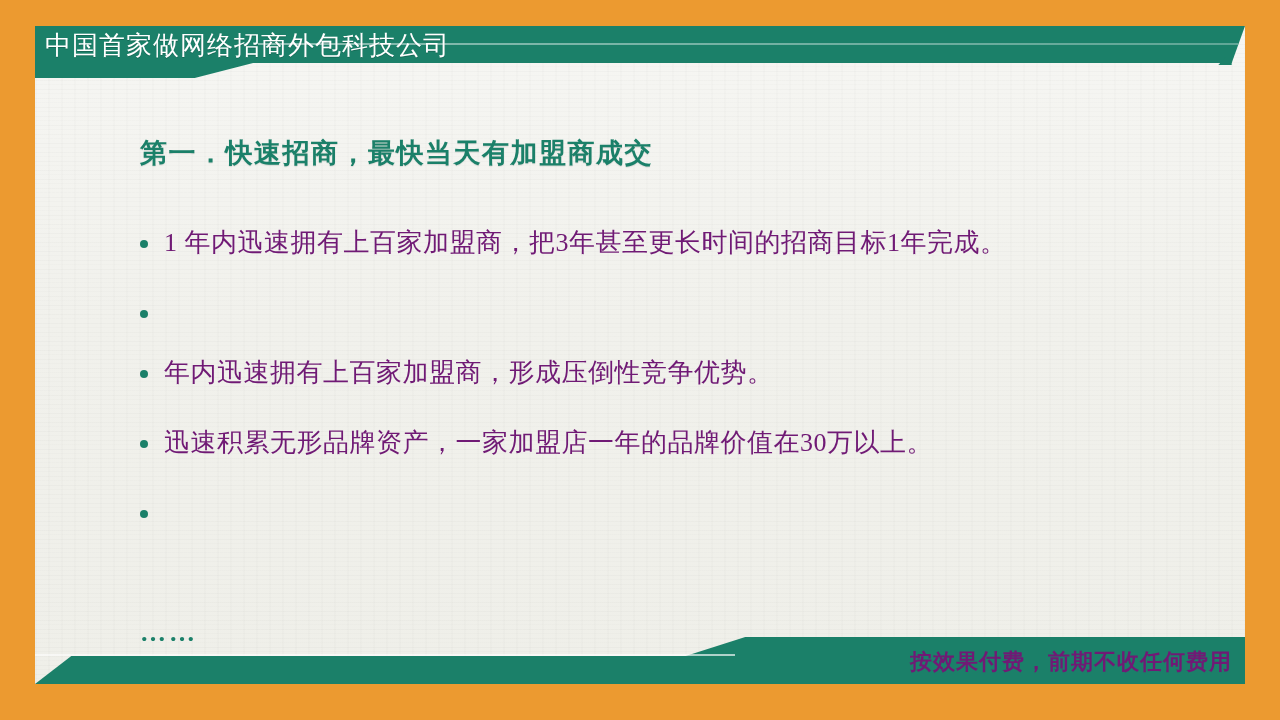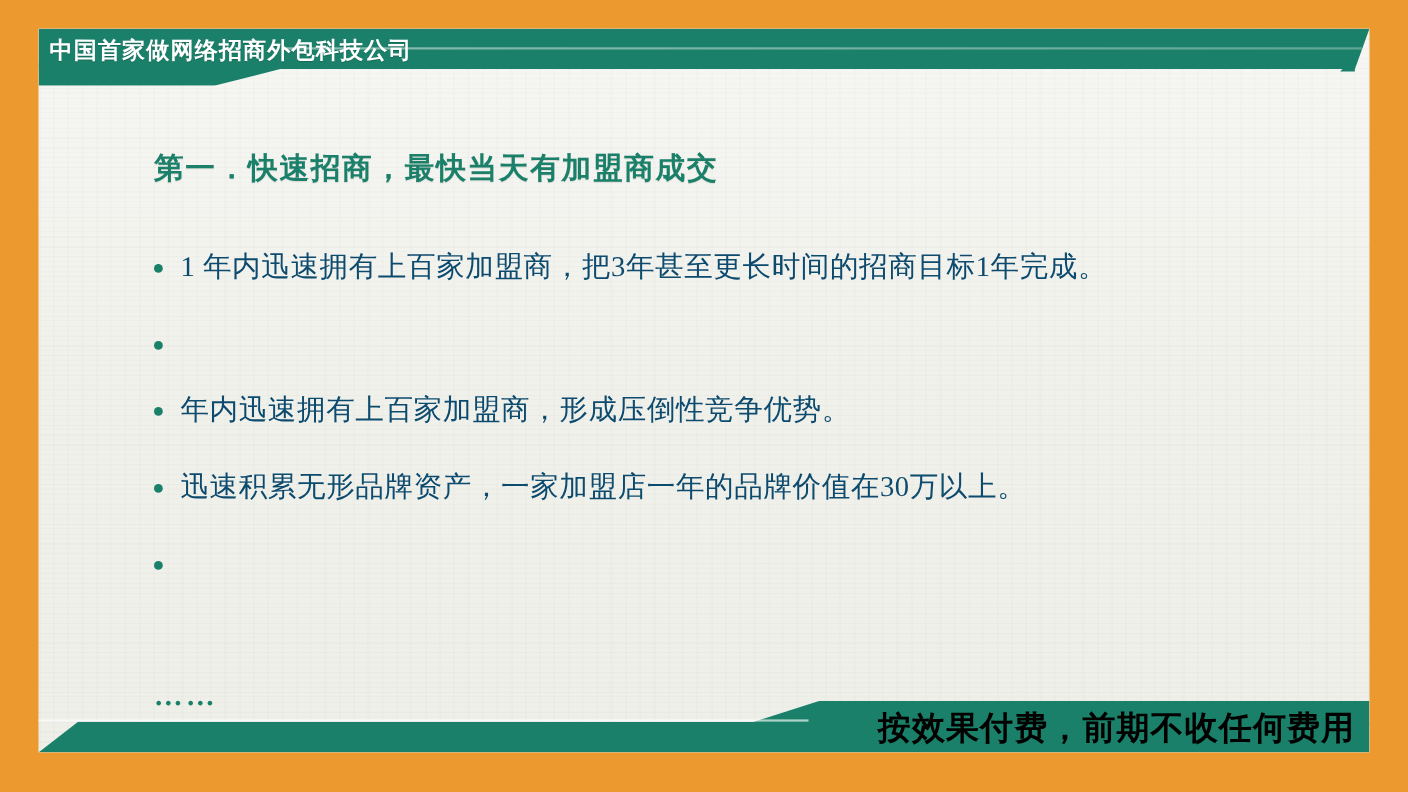--- a/index.html
+++ b/index.html
@@ -42,42 +42,42 @@
     -webkit-clip-path:polygon(0 0, 0 100%, 13.2% 100%, 20.0% 0, 98.4% 0, 97.8% 38%, 98.9% 38%, 98.9% 0);
             clip-path:polygon(0 0, 0 100%, 13.2% 100%, 20.0% 0, 98.4% 0, 97.8% 38%, 98.9% 38%, 98.9% 0);
   }
   .header-rule{
     position:absolute;left:258px;top:43px;width:980px;height:2px;
     background:linear-gradient(to right, rgba(255,255,255,0.48), rgba(255,255,255,0.30));
   }
   .header-title{
     position:absolute;left:45px;top:28px;height:35px;
     display:flex;align-items:center;
-    color:#ffffff;font-size:21px;font-weight:bold;letter-spacing:1px;
+    color:#ffffff;font-size:26px;font-weight:normal;letter-spacing:1px;
     white-space:nowrap;
     text-shadow:0 1px 0 rgba(0,0,0,0.18);
   }
 
   
   .content{
     position:absolute;left:35px;top:78px;right:35px;bottom:94px;padding-left:32px;
   }
   .slide-heading{
     position:absolute;left:105px;top:57px;
     color:#1b8069;font-size:27px;font-weight:bold;letter-spacing:1.5px;
     white-space:nowrap;
     text-shadow:0 1px 1px rgba(0,0,0,0.10);
   }
   .bullets{
     position:absolute;left:105px;top:150px;right:0;
   }
   .bullet{
     display:flex;align-items:flex-start;
     margin-bottom:40px;
-    color:#0c4a6e;
+    color:#701a75;
     font-family:"Liberation Serif","DejaVu Serif",serif;
     font-size:26px;line-height:30px;
     letter-spacing:0.5px;
     white-space:nowrap;
   }
   .bullet .dot{
     flex:0 0 auto;width:8px;height:8px;border-radius:50%;
     background:#1b8069;margin-top:12px;margin-right:16px;
   }
   .bullet .txt{flex:0 1 auto;}
@@ -100,21 +100,21 @@
     -webkit-clip-path:polygon(53.0% 100%, 58.7% 0, 100% 0, 100% 100%);
             clip-path:polygon(53.0% 100%, 58.7% 0, 100% 0, 100% 100%);
   }
   .footer-rule{
     position:absolute;left:35px;top:654px;width:700px;height:2px;
     background:linear-gradient(to right, rgba(255,255,255,0.55), rgba(255,255,255,0.65));
   }
   .footer-text{
     position:absolute;right:48px;top:645px;height:34px;
     display:flex;align-items:center;
-    color:#000000;font-size:30px;font-weight:bold;letter-spacing:1px;
+    color:#701a75;font-size:22px;font-weight:bold;letter-spacing:1px;
     white-space:nowrap;
   }
 </style>
 </head>
 <body>
 
 <div class="slide">
 
   <div class="paper"></div>
 

